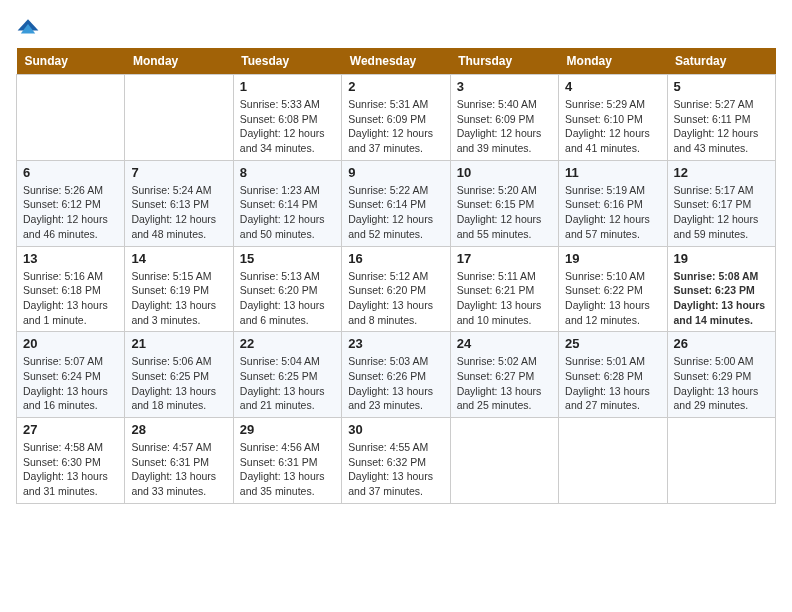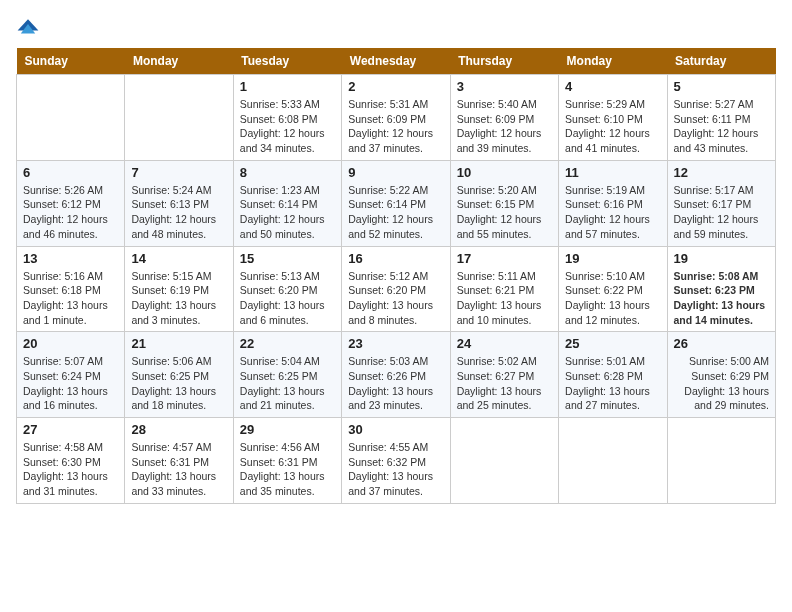--- a/index.html
+++ b/index.html
@@ -273,21 +273,21 @@
 Daylight: 13 hours and 25 minutes.</div>
         </td>
         <td>
           <div class="day-number">25</div>
           <div class="day-info" style="white-space: pre-line;">Sunrise: 5:01 AM
 Sunset: 6:28 PM
 Daylight: 13 hours and 27 minutes.</div>
         </td>
         <td>
           <div class="day-number">26</div>
-          <div class="day-info" style="white-space: pre-line; text-align: right;">Sunrise: 5:00 AM
+          <div class="day-info" style="white-space: pre-line;">Sunrise: 5:00 AM
 Sunset: 6:29 PM
 Daylight: 13 hours and 29 minutes.</div>
         </td>
       </tr>
       <tr>
         <td>
           <div class="day-number">27</div>
           <div class="day-info" style="white-space: pre-line;">Sunrise: 4:58 AM
 Sunset: 6:30 PM
 Daylight: 13 hours and 31 minutes.</div>

